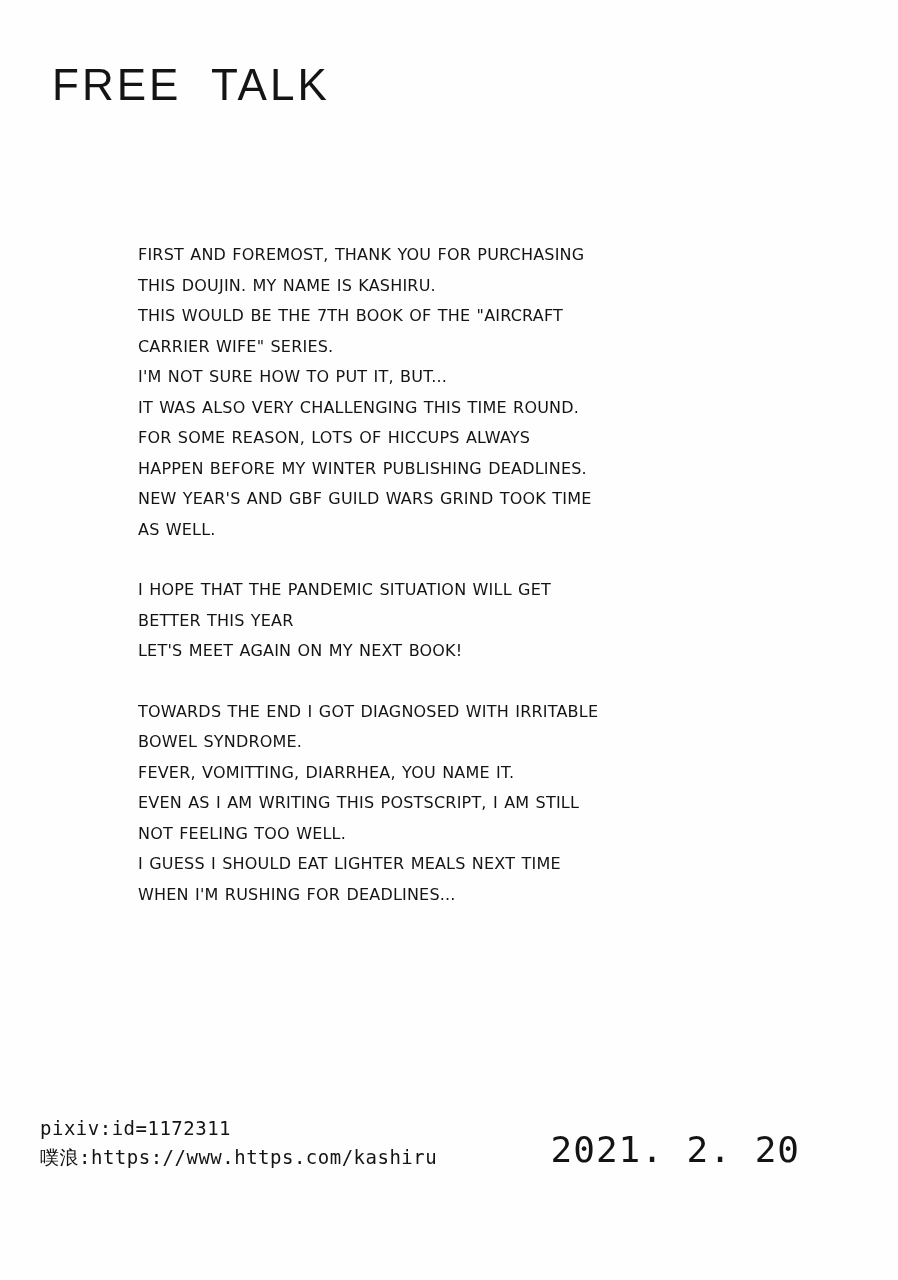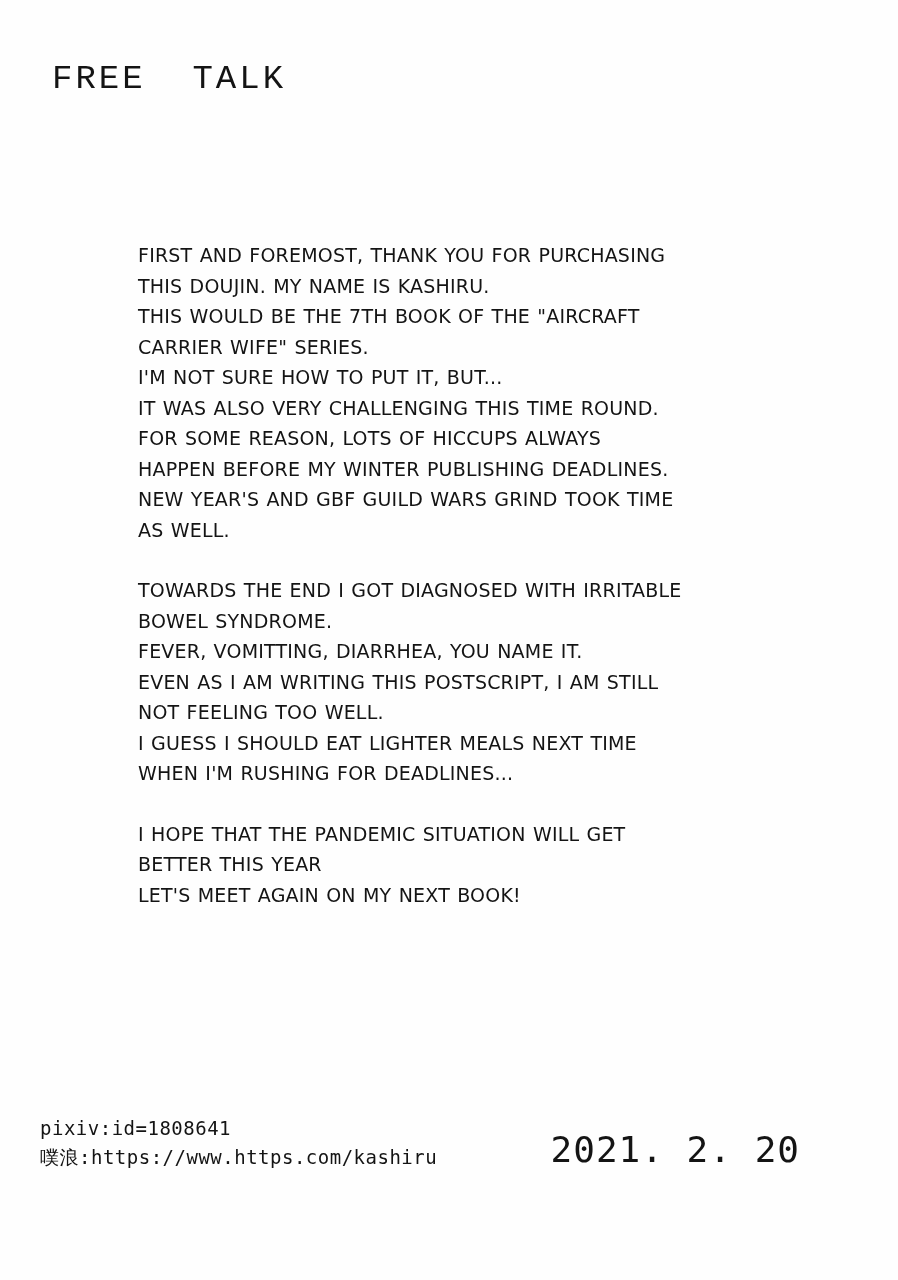--- a/index.html
+++ b/index.html
@@ -14,38 +14,38 @@
     background: #fefefe;
     overflow: hidden;
     font-family: "DejaVu Sans", sans-serif;
     color: #1a1a1a;
   }
 
   .title {
     position: absolute;
     left: 52px;
     top: 60px;
-    font-family: Liberation Mono, monospace;
-    font-size: 34px;
+    font-family: Liberation Sans, sans-serif;
+    font-size: 44px;
     font-weight: 400;
     letter-spacing: 3px;
     color: #141414;
     white-space: pre;
   }
 
   .body-block {
     position: absolute;
     left: 138px;
     top: 240px;
     width: 660px;
   }
 
   .para {
     font-family: "DejaVu Sans", sans-serif;
-    font-size: 19px;
+    font-size: 16px;
     line-height: 30.5px;
     letter-spacing: 0.2px;
     color: #141414;
     margin: 0 0 30px 0;
     white-space: pre-line;
     word-spacing: 1px;
   }
   .para:last-child { margin-bottom: 0; }
 
   .footer {
@@ -88,33 +88,33 @@
     <p class="para">FIRST AND FOREMOST, THANK YOU FOR PURCHASING
 THIS DOUJIN. MY NAME IS KASHIRU.
 THIS WOULD BE THE 7TH BOOK OF THE "AIRCRAFT
 CARRIER WIFE" SERIES.
 I'M NOT SURE HOW TO PUT IT, BUT...
 IT WAS ALSO VERY CHALLENGING THIS TIME ROUND.
 FOR SOME REASON, LOTS OF HICCUPS ALWAYS
 HAPPEN BEFORE MY WINTER PUBLISHING DEADLINES.
 NEW YEAR'S AND GBF GUILD WARS GRIND TOOK TIME
 AS WELL.</p>
+    <p class="para">I HOPE THAT THE PANDEMIC SITUATION WILL GET
+BETTER THIS YEAR
+LET'S MEET AGAIN ON MY NEXT BOOK!</p>
     <p class="para">TOWARDS THE END I GOT DIAGNOSED WITH IRRITABLE
 BOWEL SYNDROME.
 FEVER, VOMITTING, DIARRHEA, YOU NAME IT.
 EVEN AS I AM WRITING THIS POSTSCRIPT, I AM STILL
 NOT FEELING TOO WELL.
 I GUESS I SHOULD EAT LIGHTER MEALS NEXT TIME
 WHEN I'M RUSHING FOR DEADLINES...</p>
-    <p class="para">I HOPE THAT THE PANDEMIC SITUATION WILL GET
-BETTER THIS YEAR
-LET'S MEET AGAIN ON MY NEXT BOOK!</p>
   </div>
 
   <div class="footer">
     <div class="credits">
-      <div>pixiv:id=1808641</div>
+      <div>pixiv:id=1172311</div>
       <div>噗浪:https://www.https.com/kashiru</div>
     </div>
     <div class="date">2021. 2. 20</div>
   </div>
 
 </div>
 
 </body></html>

